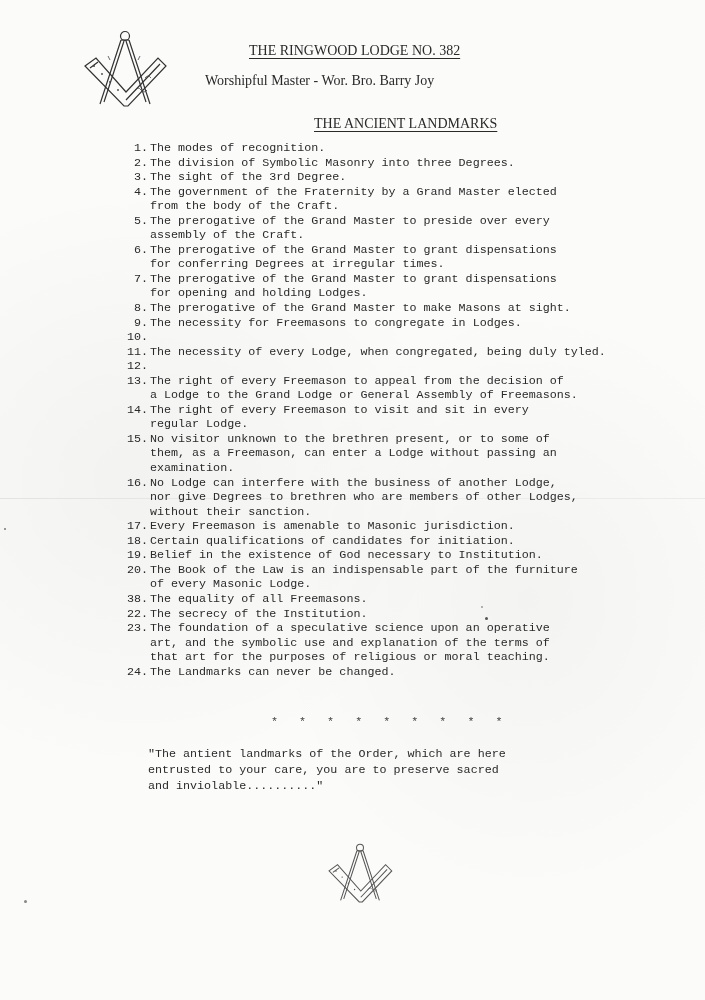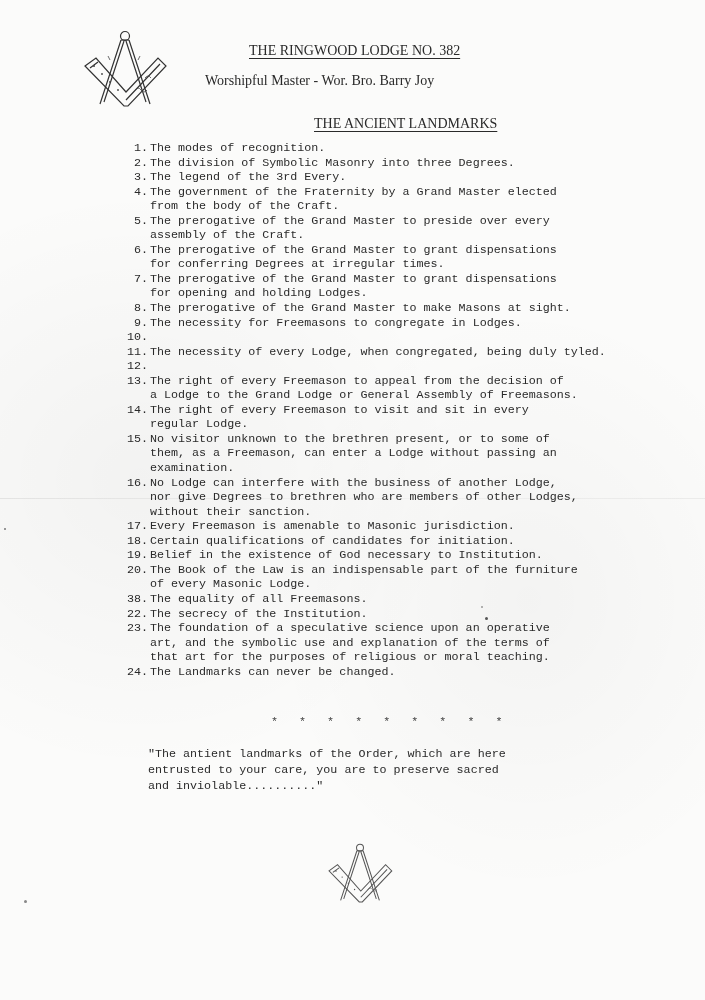--- a/index.html
+++ b/index.html
@@ -72,21 +72,21 @@
       <span class="lines">The modes of recognition.</span>
     </li>
   <li class="item">
       <span class="num">2.</span>
       <span class="gap"></span>
       <span class="lines">The division of Symbolic Masonry into three Degrees.</span>
     </li>
   <li class="item">
       <span class="num">3.</span>
       <span class="gap"></span>
-      <span class="lines">The legend of the 3rd Every.</span>
+      <span class="lines">The sight of the 3rd Degree.</span>
     </li>
   <li class="item">
       <span class="num">4.</span>
       <span class="gap"></span>
       <span class="lines">The government of the Fraternity by a Grand Master elected
 from the body of the Craft.</span>
     </li>
   <li class="item">
       <span class="num">5.</span>
       <span class="gap"></span>

